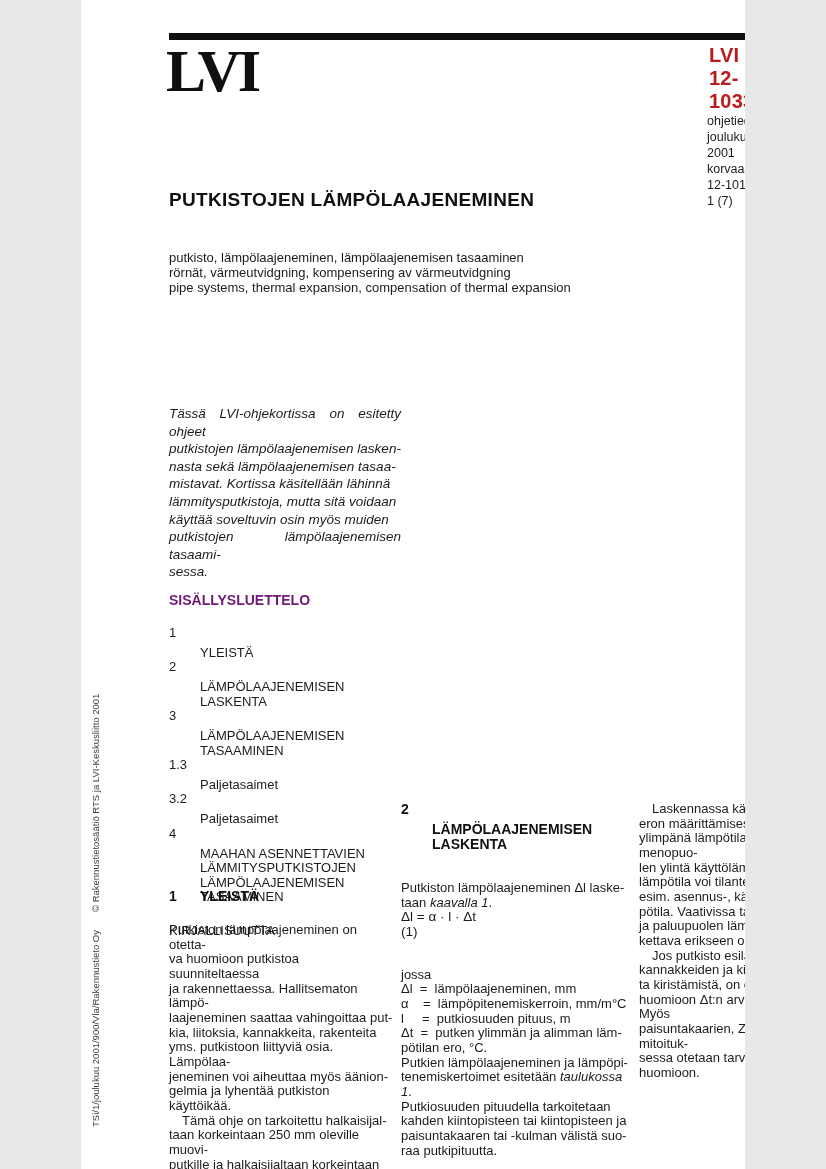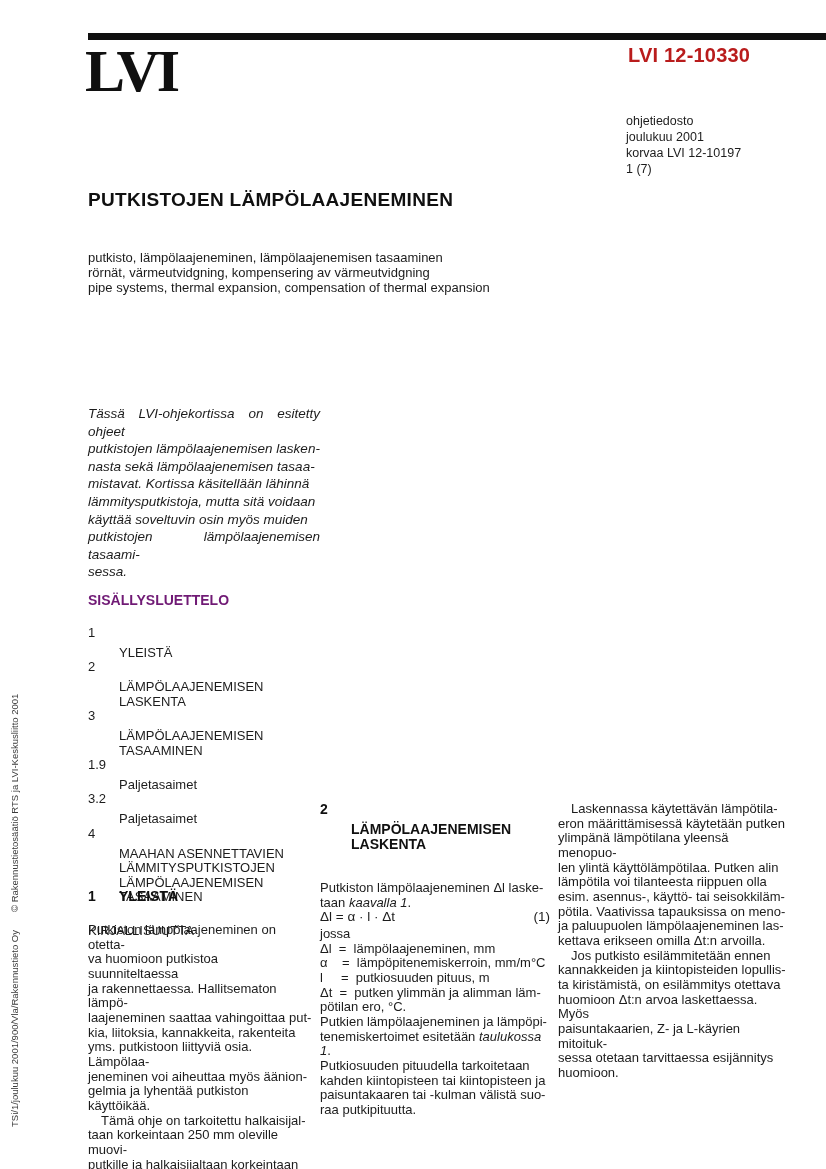--- a/index.html
+++ b/index.html
@@ -1,18 +1,18 @@
 <!DOCTYPE html>
 <html><head>
 <meta charset="utf-8">
 <style>
   html,body { margin:0; padding:0; background:#e8e8e8; }
   .page {
     position:relative;
-    width:826px; height:1169px;
+    width:664px; height:1169px;
     background:#ffffff;
     font-family:"Liberation Sans", sans-serif;
     color:#1c1c1c;
     overflow:hidden;
     margin:0 auto;
   }
   .abs { position:absolute; }
   .pre { white-space:pre-line;margin-top:20px; }
   .prew { white-space:pre-wrap; }
 
@@ -53,21 +53,21 @@
   .col3 { left:558px; top:802px; width:232px; }
 
   .sec-heading { display:flex; font-size:14px; font-weight:700; line-height:15px; color:#101010; }
   .sec-num { flex:0 0 31px; }
   .col1 .sec-heading { margin-bottom:19px; }
   .col2 .sec-heading { margin-bottom:29px; }
 
   .indent { text-indent:13px; }
   .mb { margin-bottom:14px; }
 
-  .formula-row { display:flex; justify-content:space-between; font-size:13.5px; margin-bottom:2px; }
+  .formula-row { display:flex; justify-content:space-between; font-size:13.5px; margin-bottom:28px;flex-direction:column; }
   .defs { }
 
   
   .imprint {
     left:9px; top:1127px;
     transform:rotate(-90deg); transform-origin:0 0;
     white-space:nowrap;
     font-size:9.5px; color:#3a3a3a;
   }
   .imprint .gap { margin-left:18px; }
@@ -109,21 +109,21 @@
       <span class="toc-num">2</span>
       <span class="toc-label pre">LÄMPÖLAAJENEMISEN
 LASKENTA</span>
     </div>
     <div class="toc-row">
       <span class="toc-num">3</span>
       <span class="toc-label pre">LÄMPÖLAAJENEMISEN
 TASAAMINEN</span>
     </div>
     <div class="toc-row">
-      <span class="toc-num">1.9</span>
+      <span class="toc-num">1.3</span>
       <span class="toc-label pre">Paljetasaimet</span>
     </div>
     <div class="toc-row">
       <span class="toc-num">3.2</span>
       <span class="toc-label pre">Paljetasaimet</span>
     </div>
     <div class="toc-row">
       <span class="toc-num">4</span>
       <span class="toc-label pre">MAAHAN ASENNETTAVIEN
 LÄMMITYSPUTKISTOJEN

